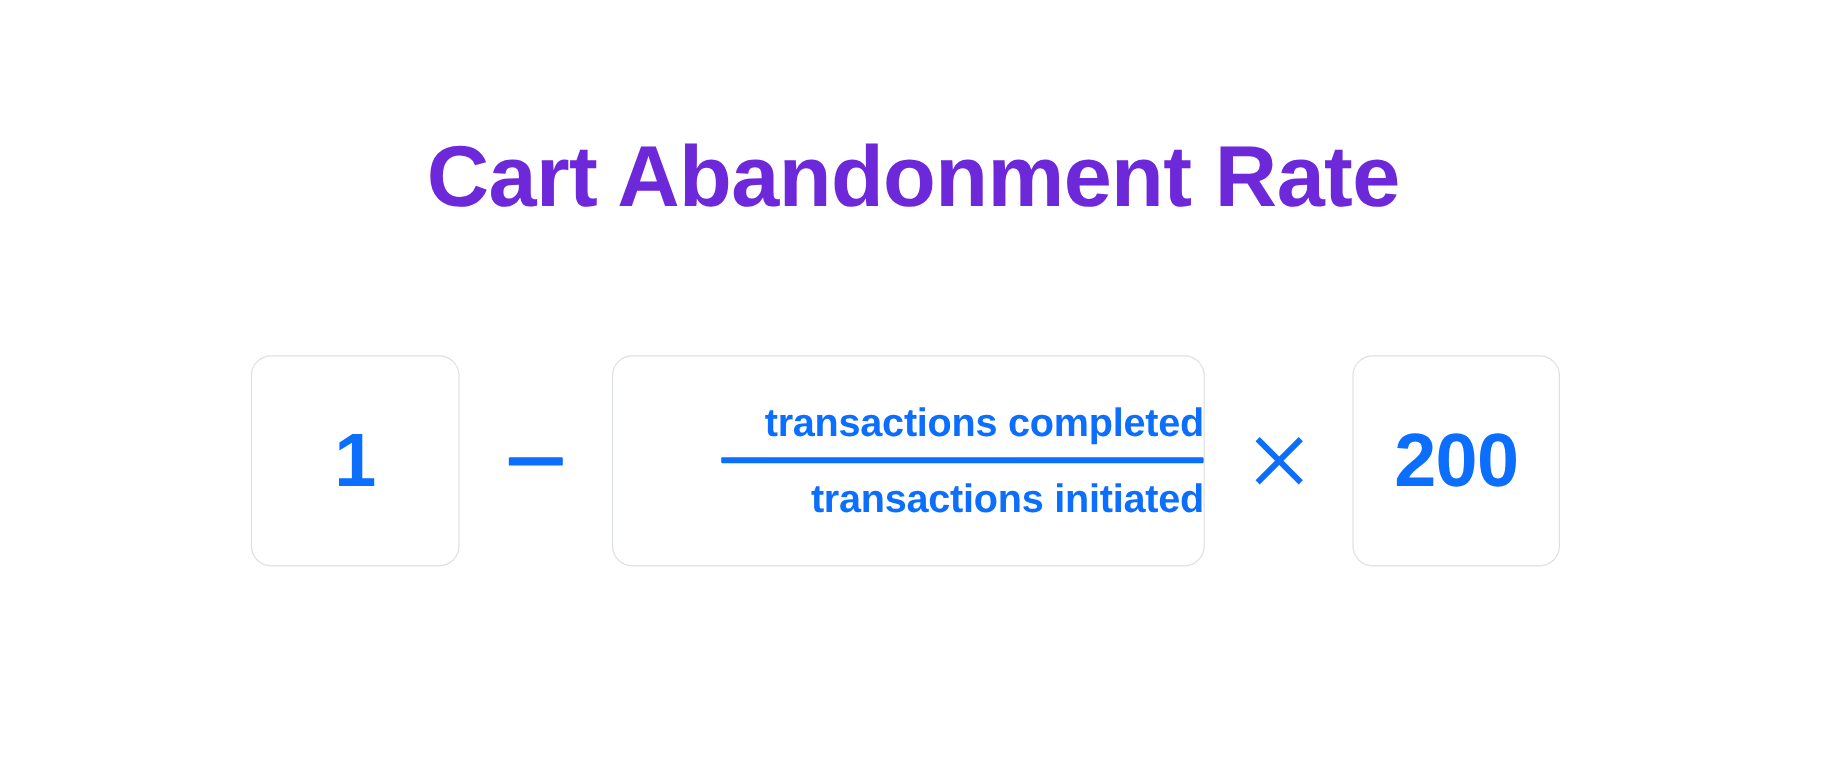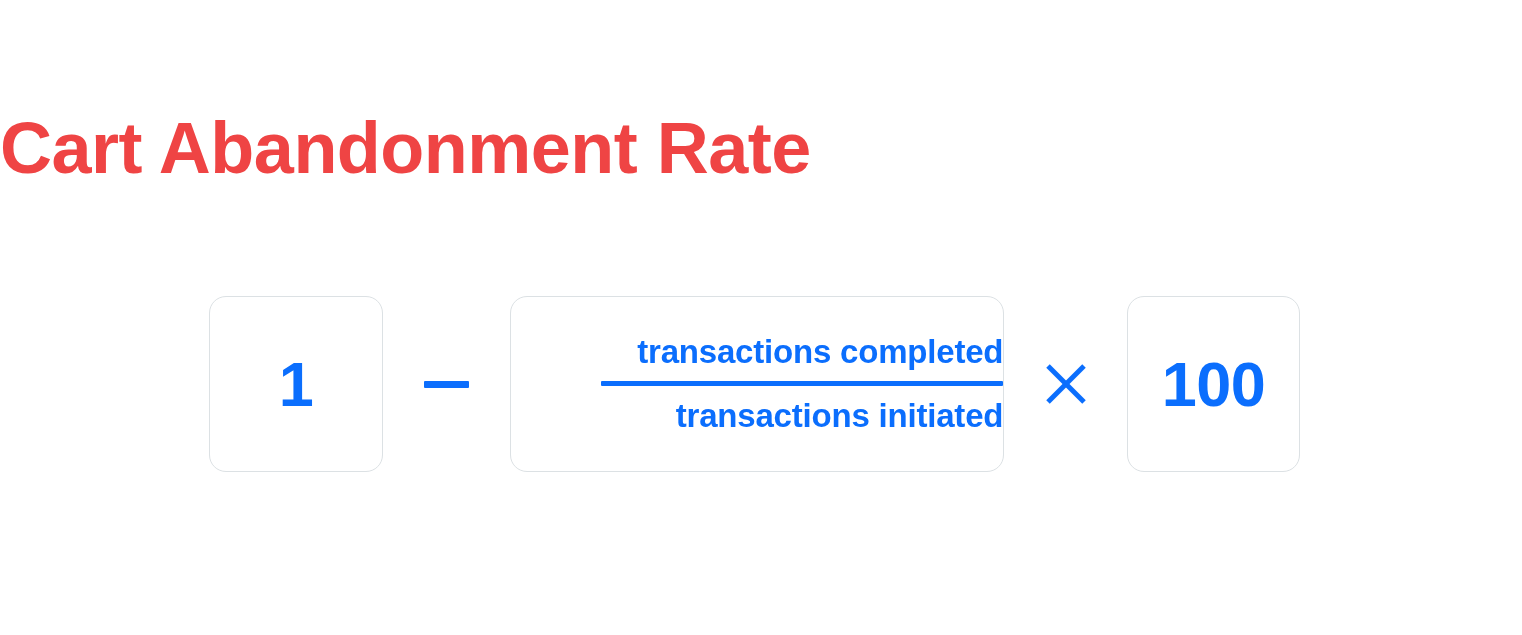--- a/index.html
+++ b/index.html
@@ -21,25 +21,26 @@
     height: 635px;
     background: #ffffff;
   }
 
   
   .formula-title {
     position: absolute;
     left: 0;
     top: 96px;
     width: 1522px;
+    text-align: center;
     font-size: 72px;
     line-height: 104px;
     font-weight: 700;
     letter-spacing: -0.5px;
-    color: #ef4444;
+    color: #6d28d9;
     white-space: nowrap;
   }
 
   
   .equation {
     position: absolute;
     left: 209px;
     top: 296px;
     width: 1091px;
     height: 176px;
@@ -174,17 +175,17 @@
     </div>
 
     <div class="operator op-times">
       <svg width="44" height="44" viewBox="0 0 44 44" aria-hidden="true">
         <line x1="4" y1="4" x2="40" y2="40" stroke="#0b6efd" stroke-width="5" stroke-linecap="butt"></line>
         <line x1="40" y1="4" x2="4" y2="40" stroke="#0b6efd" stroke-width="5" stroke-linecap="butt"></line>
       </svg>
     </div>
 
     <div class="term-box box-hundred">
-      <span class="box-value">100</span>
+      <span class="box-value">200</span>
     </div>
 
   </div>
 </div>
 
 </body></html>

